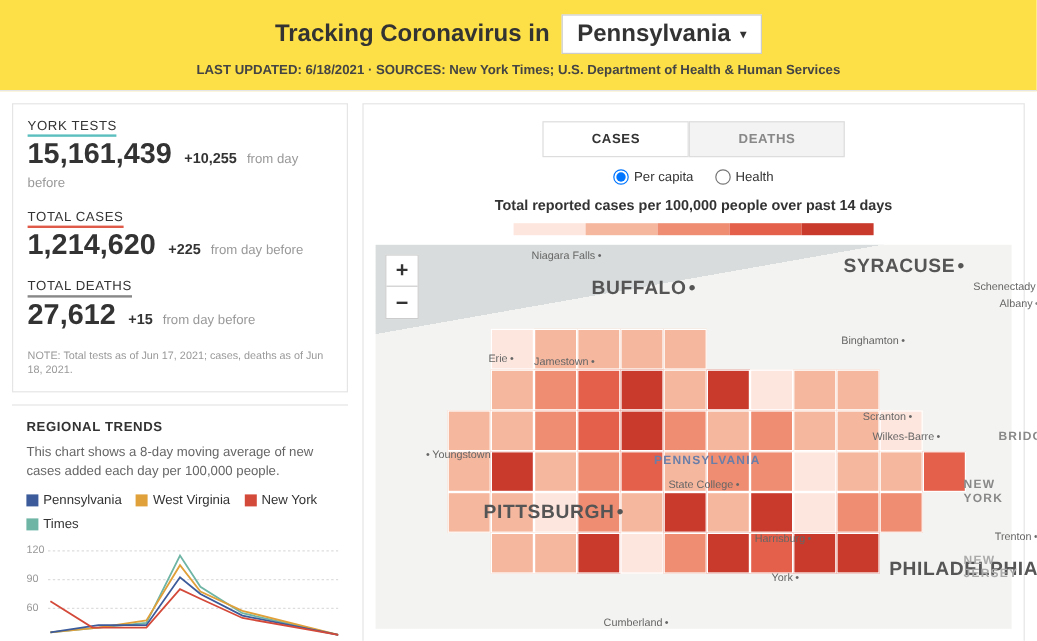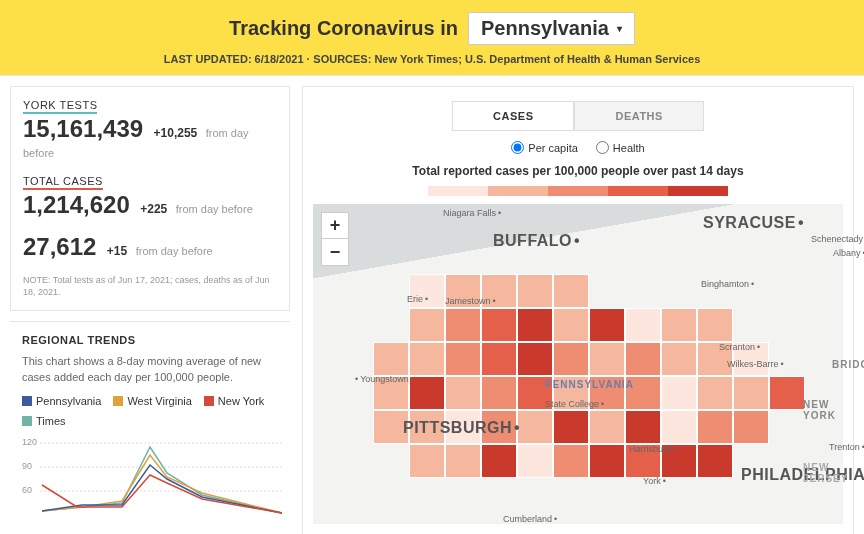--- a/index.html
+++ b/index.html
@@ -73,20 +73,21 @@
         <span class="stat-delta">+10,255</span>
         <span class="stat-note">from day before</span>
       </div>
       <div class="stat-row">
         <div class="stat-label cases"><span>TOTAL CASES</span></div>
         <span class="stat-value">1,214,620</span>
         <span class="stat-delta">+225</span>
         <span class="stat-note">from day before</span>
       </div>
       <div class="stat-row">
+        <div class="stat-label deaths"><span>TOTAL DEATHS</span></div>
         <span class="stat-value">27,612</span>
         <span class="stat-delta">+15</span>
         <span class="stat-note">from day before</span>
       </div>
       <div class="footnote">NOTE: Total tests as of Jun 17, 2021; cases, deaths as of Jun 18, 2021.</div>
     </div>
 
     <div class="panel" style="border-left:none;border-right:none;border-bottom:none;padding-bottom:0">
       <div class="trends-title">REGIONAL TRENDS</div>
       <div class="trends-desc">This chart shows a 8-day moving average of new cases added each day per 100,000 people.</div>
@@ -216,21 +217,21 @@
           <div class="city bold dot" style="left: 180px; top: 28px;">BUFFALO</div>
           <div class="city bold dot" style="left: 390px; top: 10px;">SYRACUSE</div>
           <div class="city dot" style="left: 498px; top: 30px;">Schenectady</div>
           <div class="city dot" style="left: 520px; top: 44px;">Albany</div>
           <div class="city dot" style="left: 94px; top: 90px;">Erie</div>
           <div class="city dot" style="left: 132px; top: 92px;">Jamestown</div>
           <div class="city dot" style="left: 388px; top: 75px;">Binghamton</div>
           <div class="city dotb" style="left: 42px; top: 170px;">Youngstown</div>
           <div class="city dot" style="left: 406px; top: 138px;">Scranton</div>
           <div class="city dot" style="left: 414px; top: 155px;">Wilkes-Barre</div>
-          <div class="city dot" style="left: 232px; top: 195px;">State College</div>
+          <div class="city dot" style="left: 244px; top: 195px;">State College</div>
           <div class="city bold dot" style="left: 90px; top: 215px;">PITTSBURGH</div>
           <div class="city dot" style="left: 316px; top: 240px;">Harrisburg</div>
           <div class="city dot" style="left: 330px; top: 272px;">York</div>
           <div class="city bold dot" style="left: 428px; top: 262px;">PHILADELPHIA</div>
           <div class="city dot" style="left: 490px; top: 238px; margin-left: 26px;">Trenton</div>
           <div class="city dot" style="left: 190px; top: 310px;">Cumberland</div>
         </div>
       <div id="state-lbls">
           <div class="state-lbl" style="left: 232px; top: 175px; color: rgb(106, 126, 168);">PENNSYLVANIA</div>
           <div class="state-lbl" style="left: 490px; top: 195px;">NEW YORK</div>

